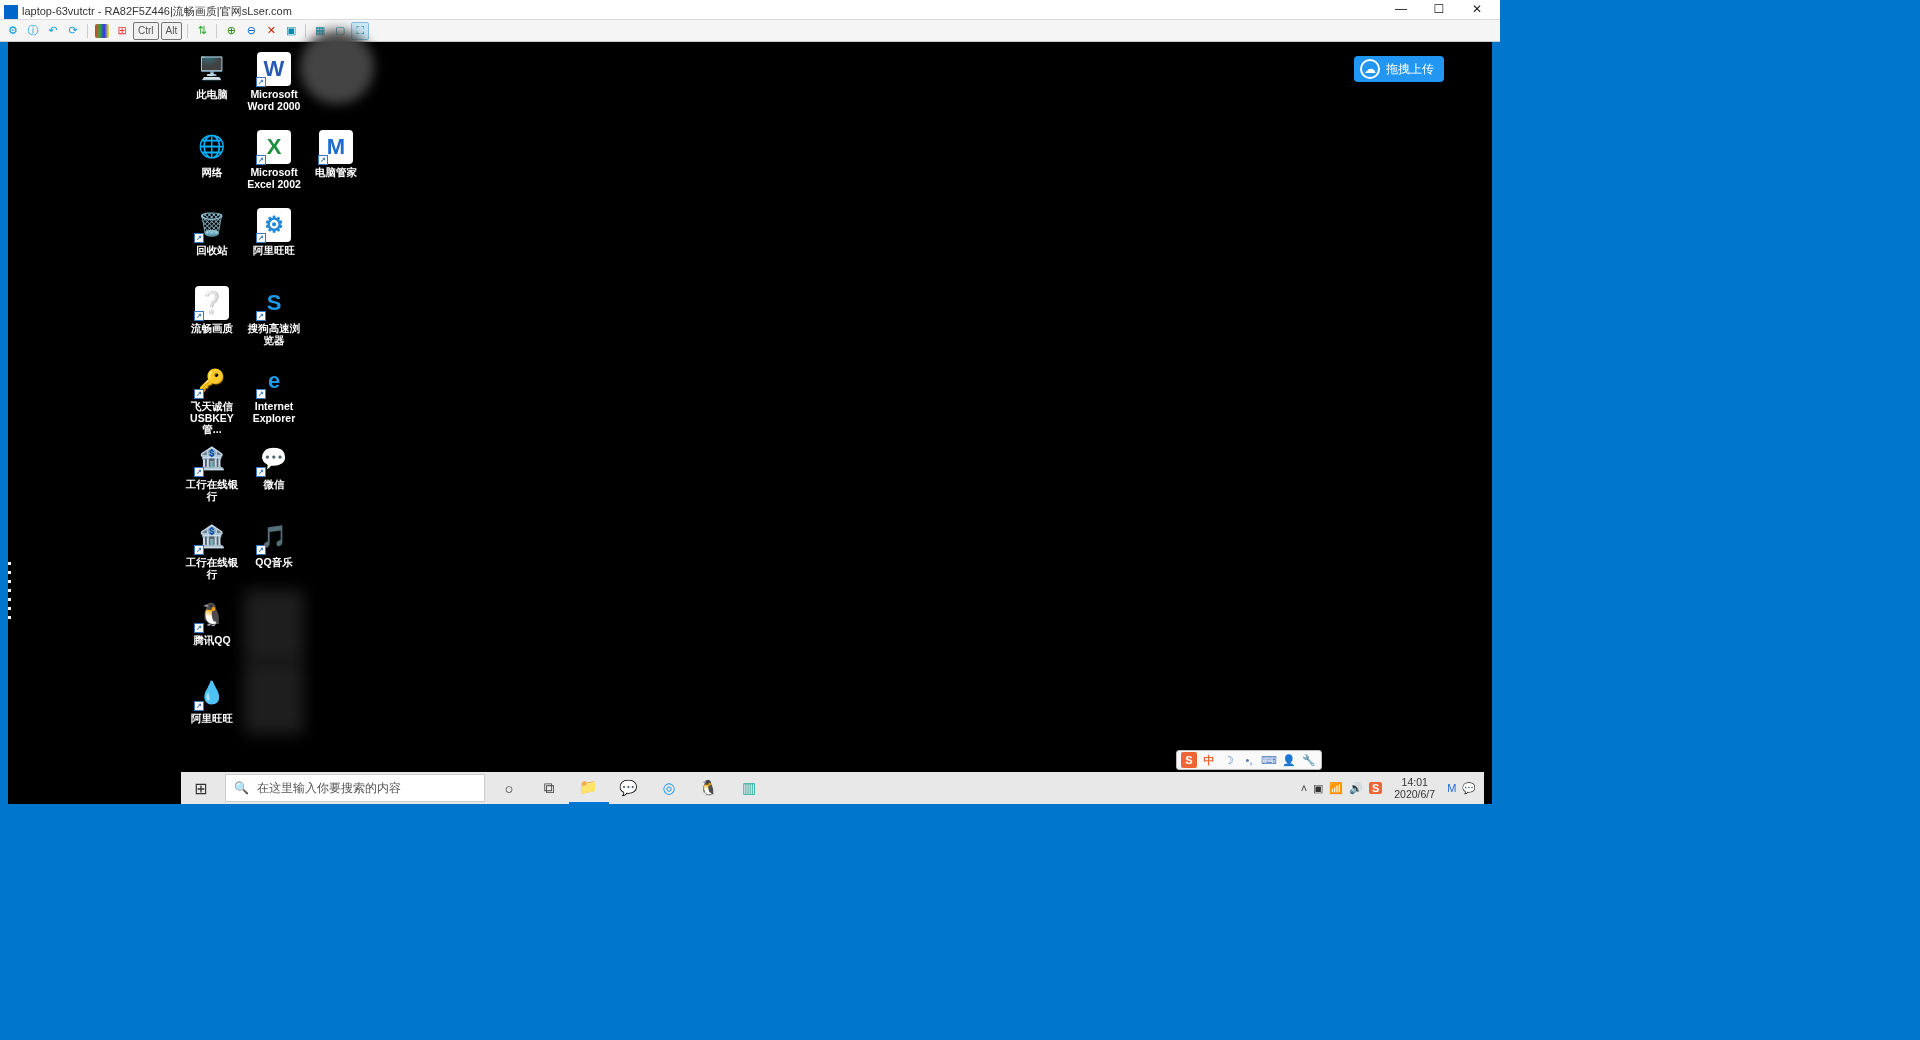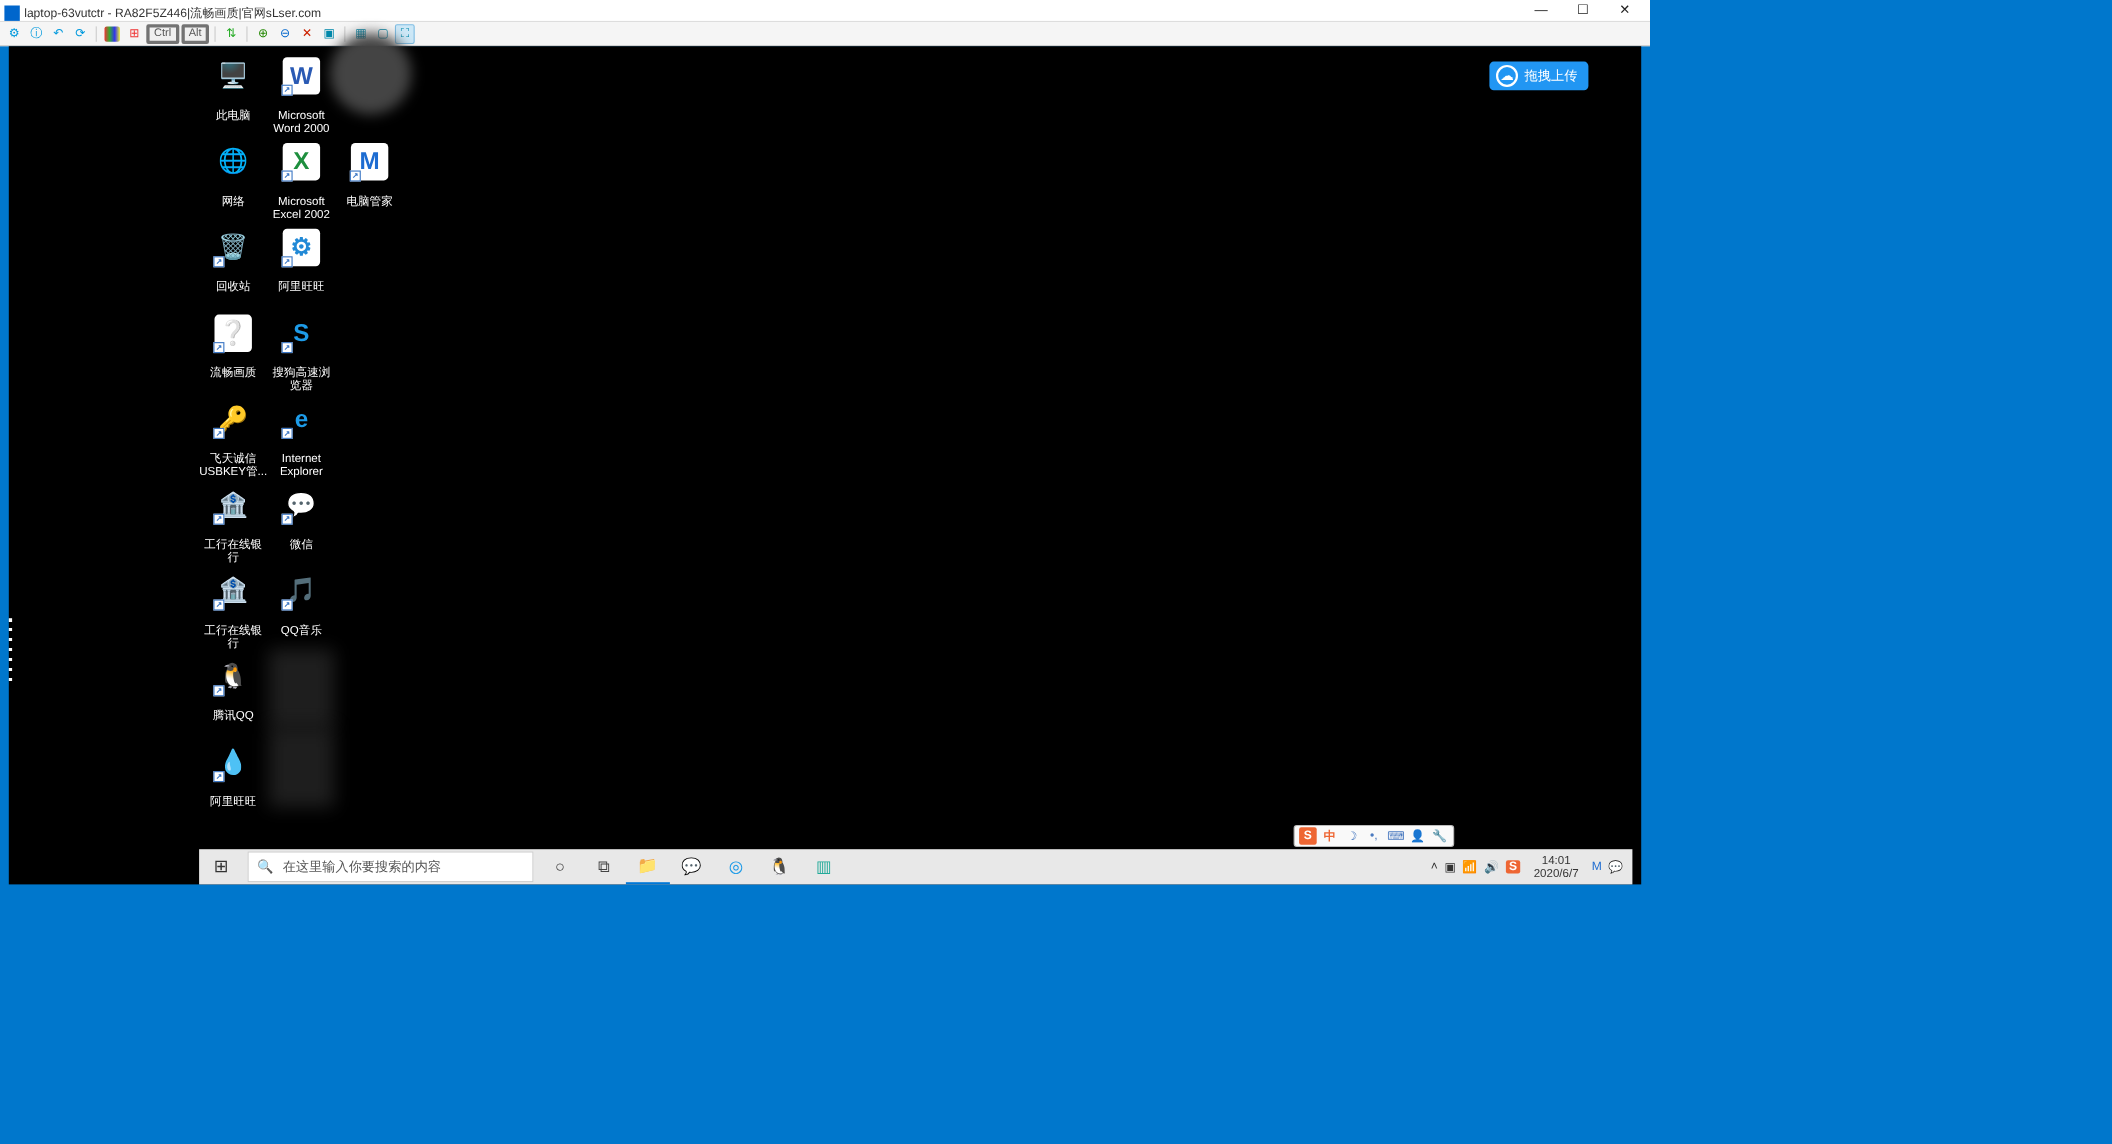--- a/index.html
+++ b/index.html
@@ -44,21 +44,21 @@
   gap: 2px;
 }
 .tb-btn {
   width: 18px; height: 18px;
   display: flex; align-items: center; justify-content: center;
   cursor: pointer;
   border-radius: 2px;
   font-size: 11px;
   color: #0099dd;
 }
-.tb-btn.txt { width: auto; padding: 0 4px; font-size: 10px; color:#555; border:3px solid #737373; background:#f0f0f0; }
+.tb-btn.txt { width: auto; padding: 0 4px; font-size: 10px; color:#555; border:1px solid #737373; background:#f0f0f0; }
 .tb-sep { width: 1px; height: 14px; background: #ccc; margin: 0 3px; }
 .tb-btn.active { background: #cde8f7; border:1px solid #7fbde3; }
 .tb-btn.plus { color:#228800; }
 .tb-btn.minus { color:#0066cc; }
 .tb-btn.x { color:#cc2200; }
 .tb-btn.colors { background: linear-gradient(90deg,#e33,#3a3,#33e,#ee3); width:14px; height:14px; border-radius:2px; margin:0 2px;}
 
 .remote-area {
   position: absolute;
   top: 42px;
@@ -98,24 +98,25 @@
   font-size: 22px;
   border-radius: 4px;
   position: relative;
 }
 .desk-icon .ico .shortcut {
   position:absolute; bottom:-1px; left:-1px;
   width:10px; height:10px; background:#fff; border:1px solid #3a76c4;
   font-size:7px; color:#3a76c4; display:flex; align-items:center; justify-content:center;
 }
 .desk-icon .lbl {
-  margin-top: 14px;
+  margin-top: 3px;
   line-height: 1.1;
   word-break: break-word;
   text-shadow: 0 0 2px #000;
+  font-weight: bold;
 }
 .blurred {
   filter: blur(8px);
   opacity: 0.6;
 }
 .blurred-circle {
   position:absolute;
   border-radius:50%;
   background:#444;
   filter: blur(6px);

